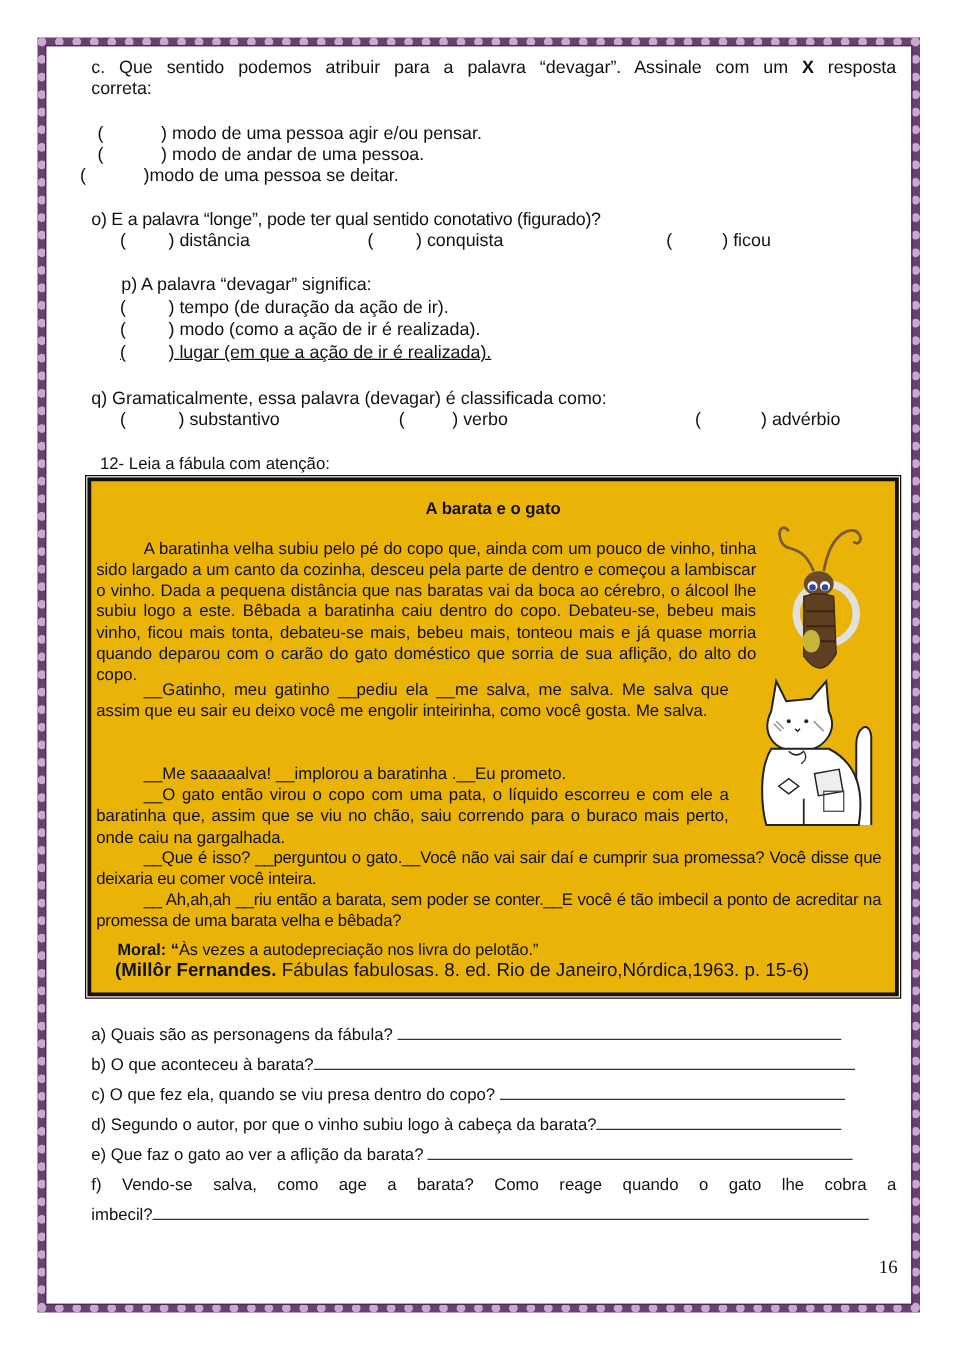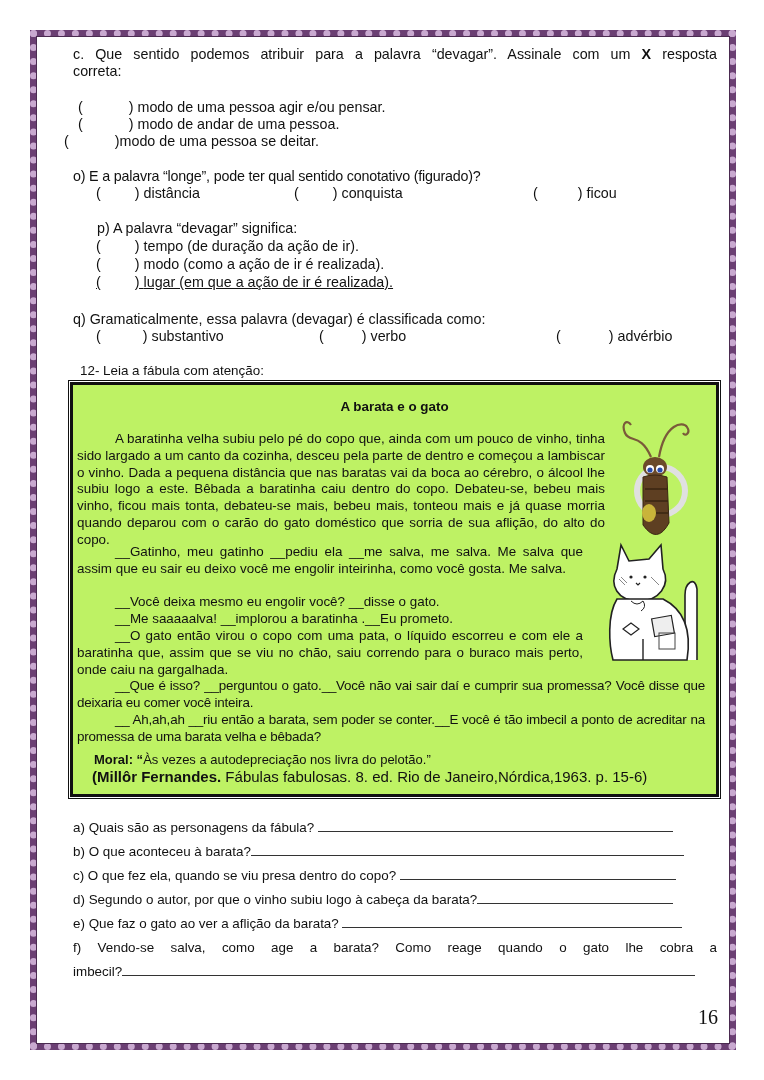--- a/index.html
+++ b/index.html
@@ -10,24 +10,24 @@
            background:#fff; }
   .frame::before { content:""; position:absolute; inset:-7px; border:7px dotted #c9a9d0; pointer-events:none; }
   .frame::after { content:""; position:absolute; inset:-1px; border:1px solid #4a2a50; pointer-events:none; }
 
   .t { position:absolute; font-size:14.3px; line-height:17px; white-space:nowrap; }
   .just { white-space:normal; text-align:justify; }
   .just-last { text-align-last:justify; }
   .b { font-weight:bold; }
 
   .box { position:absolute; left:70px; top:382px; width:649px; height:415px; box-sizing:border-box;
-         border:3px solid #111; outline:1px solid #111; outline-offset:1px; background:#bef264; }
+         border:3px solid #111; outline:1px solid #111; outline-offset:1px; background:#eab308; }
   .story { position:absolute; font-size:13.4px; line-height:16.8px; text-align:justify; }
   .indent { text-indent:38px; }
-  .pagenum { position:absolute; right:46px; top:1006px; font-family:"Liberation Serif", serif; font-size:20px; }
+  .pagenum { position:absolute; right:46px; top:1006px; font-family:"Liberation Serif", serif; font-size:15px; }
   .q { position:absolute; left:73px; font-size:13.4px; line-height:17px; white-space:nowrap; }
   .blank { display:inline-block; border-bottom:1px solid #333; height:11px; vertical-align:baseline; }
 </style>
 </head>
 <body>
 
 <div class="frame"></div>
 
 <div class="t just just-last" style="left:73px; top:46px; width:644px;"><span>c. Que sentido podemos atribuir para a palavra “devagar”. Assinale com um </span><span class="b">X</span><span> resposta</span></div>
 <div class="t" style="left:73px; top:63px;">correta:</div>
@@ -57,21 +57,20 @@
 <div class="t" style="left:319px; top:328px;">(<span style="display:inline-block;width:38px;"></span>) <span>verbo</span></div>
 <div class="t" style="left:556px; top:328px;">(<span style="display:inline-block;width:48px;"></span>) <span>advérbio</span></div>
 
 <div class="t" style="left:80px; top:362px; font-size:13.4px;">12-  Leia a  fábula com atenção:</div>
 
 <div class="box">
   <div class="t b" style="left:0; right:0; top:13px; text-align:center; font-size:13.4px;">A barata e o gato</div>
 
   <div class="story indent" style="left:4px; top:46px; width:528px;">A baratinha velha subiu pelo pé do copo que, ainda com um pouco de vinho, tinha sido largado a um canto da cozinha, desceu pela parte de dentro e começou a lambiscar o vinho. Dada a pequena distância que nas baratas vai da boca ao cérebro, o álcool lhe subiu logo a este. Bêbada a baratinha caiu dentro do copo. Debateu-se, bebeu mais vinho, ficou mais tonta, debateu-se mais, bebeu mais, tonteou mais e já quase morria quando deparou com o carão do gato doméstico que sorria de sua aflição, do alto do copo.</div>
   <div class="story indent" style="left:4px; top:159px; width:506px;">__Gatinho, meu gatinho __pediu ela __me salva, me salva. Me salva que assim que eu sair eu deixo você me engolir inteirinha, como você gosta. Me salva.</div>
-  <div class="story indent" style="left:4px; top:209px; width:506px;">__Você deixa mesmo eu engolir você? __disse o gato.</div>
   <div class="story indent" style="left:4px; top:226px; width:506px;">__Me saaaaalva! __implorou a baratinha .__Eu prometo.</div>
   <div class="story indent" style="left:4px; top:243px; width:506px;">__O gato então virou o copo com uma pata, o líquido escorreu e com ele a baratinha que, assim que se viu no chão, saiu correndo para o buraco mais perto, onde caiu na gargalhada.</div>
   <div class="story indent" style="left:4px; top:293px; width:628px; letter-spacing:-0.2px;">__Que é isso? __perguntou o gato.__Você não vai sair daí e cumprir sua promessa? Você disse que deixaria eu comer você inteira.</div>
   <div class="story indent" style="left:4px; top:327px; width:628px; letter-spacing:-0.2px;">__ Ah,ah,ah __riu então a barata, sem poder se conter.__E você é tão imbecil a ponto de acreditar na promessa de uma barata velha e bêbada?</div>
 
   <div class="t" style="left:21px; top:366px; font-size:13px;"><span class="b">Moral: “</span><span>Às vezes a autodepreciação nos livra do pelotão.”</span></div>
   <div class="t" style="left:19px; top:383px; font-size:15px;"><span class="b">(</span><span class="b">Millôr Fernandes.</span><span> Fábulas fabulosas. 8. ed. Rio de Janeiro,Nórdica,1963. p. 15-6)</span></div>
 
   <svg style="position:absolute; left:548px; top:28px;" width="72" height="140" viewBox="0 0 72 140">
     <circle cx="40" cy="78" r="24" fill="none" stroke="#e0e0e0" stroke-width="6"></circle>

